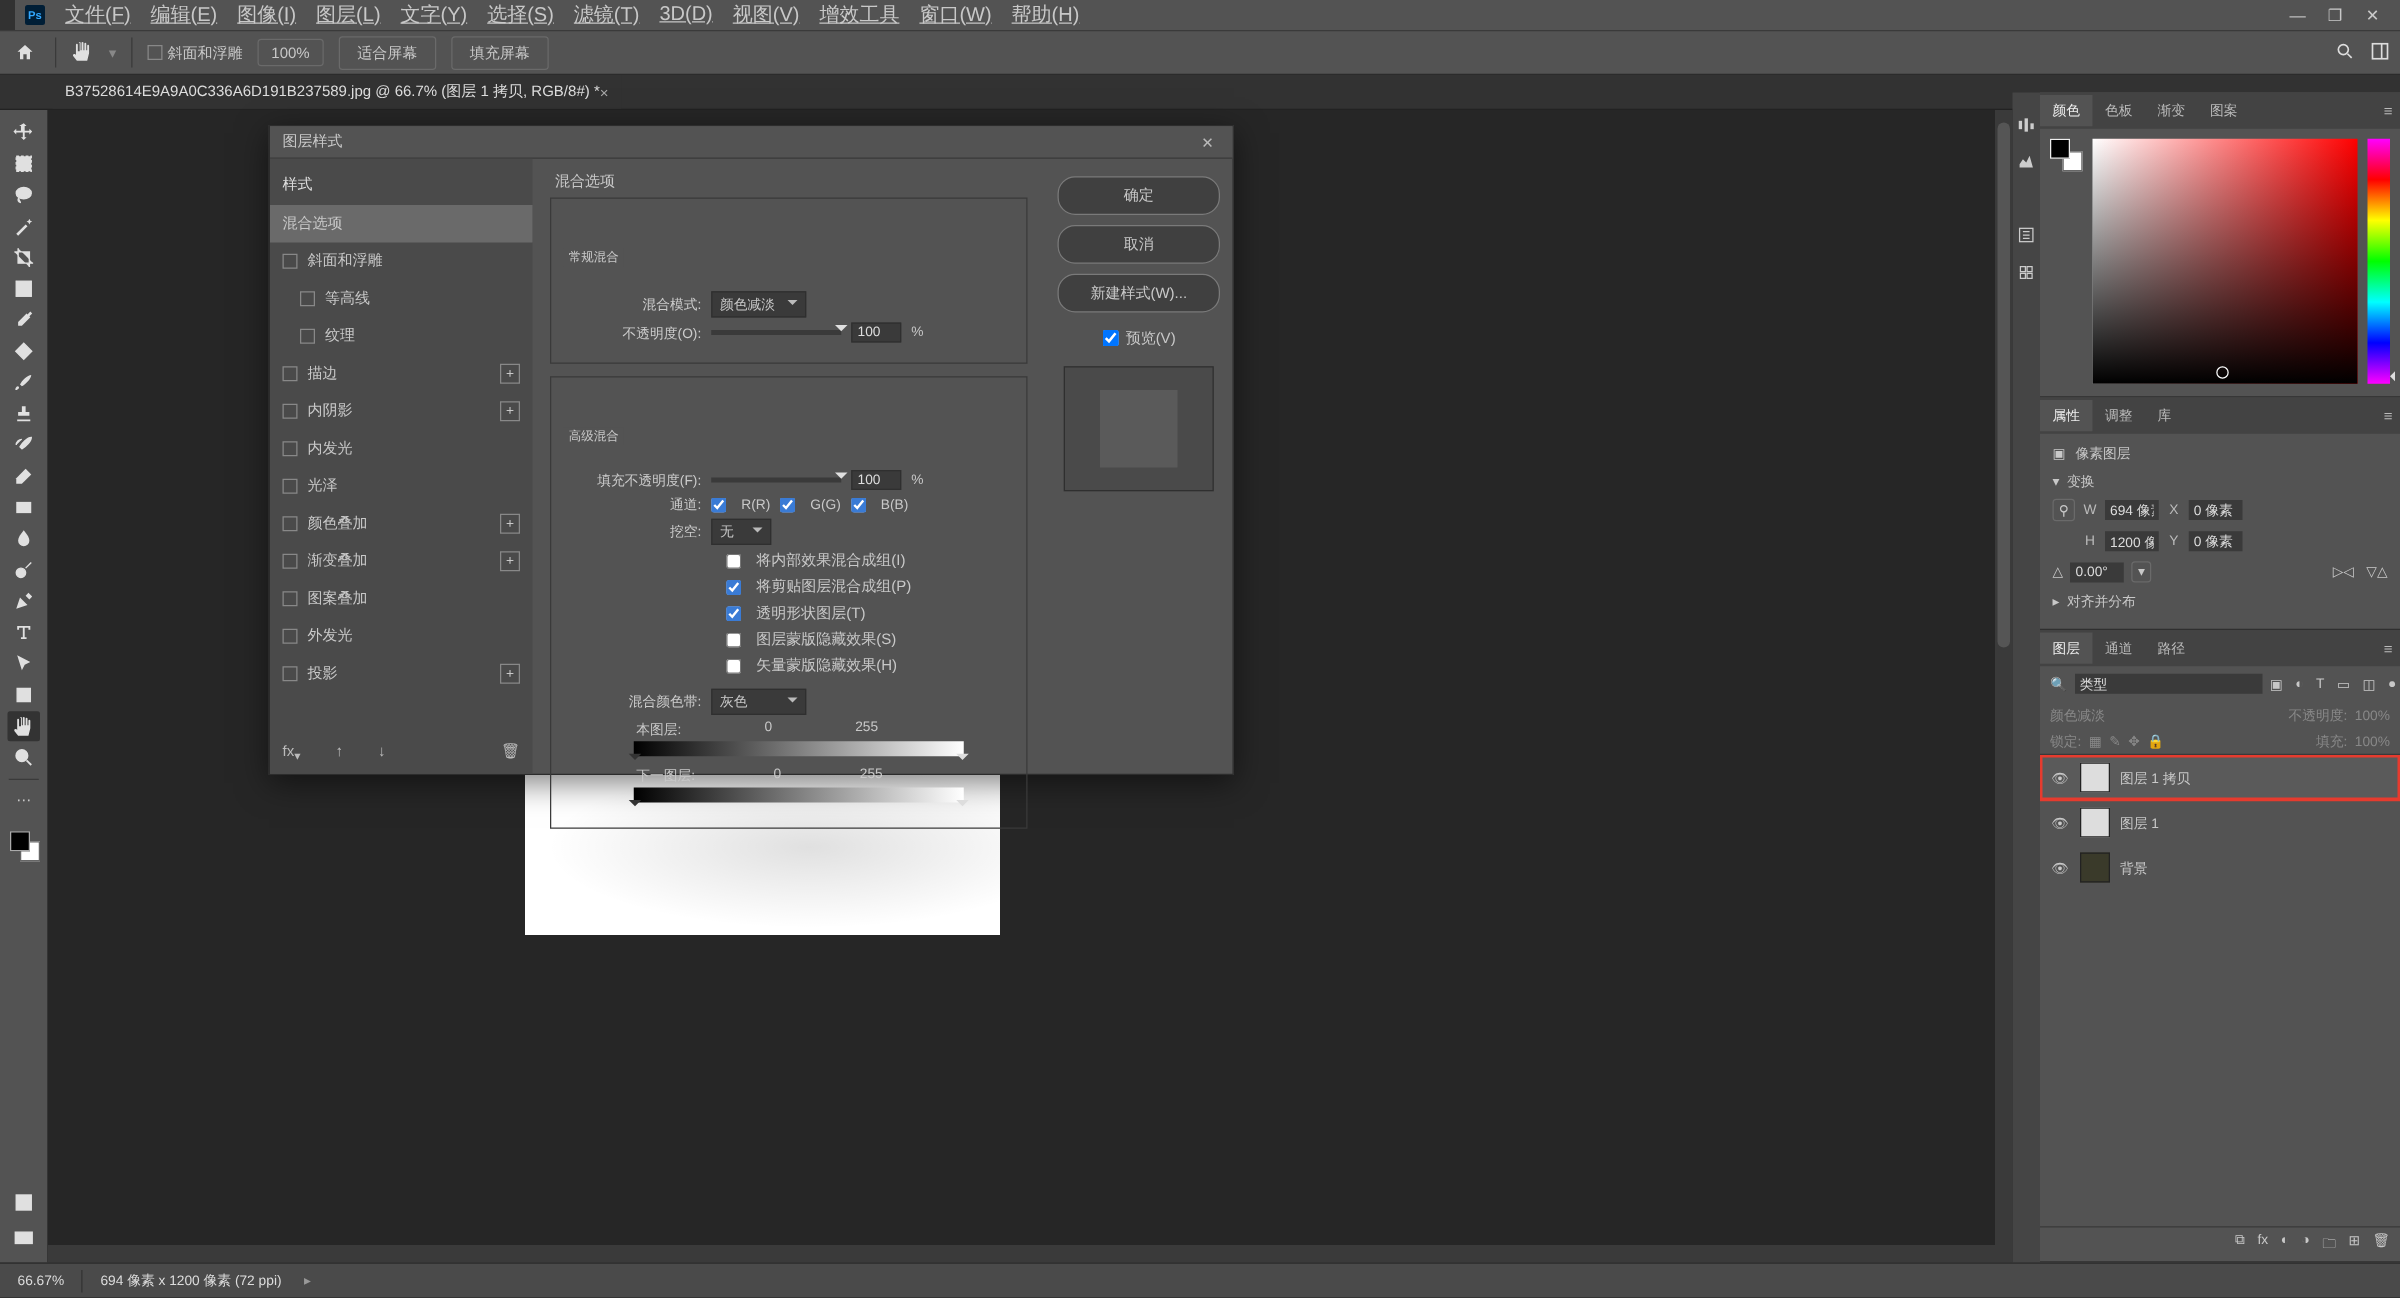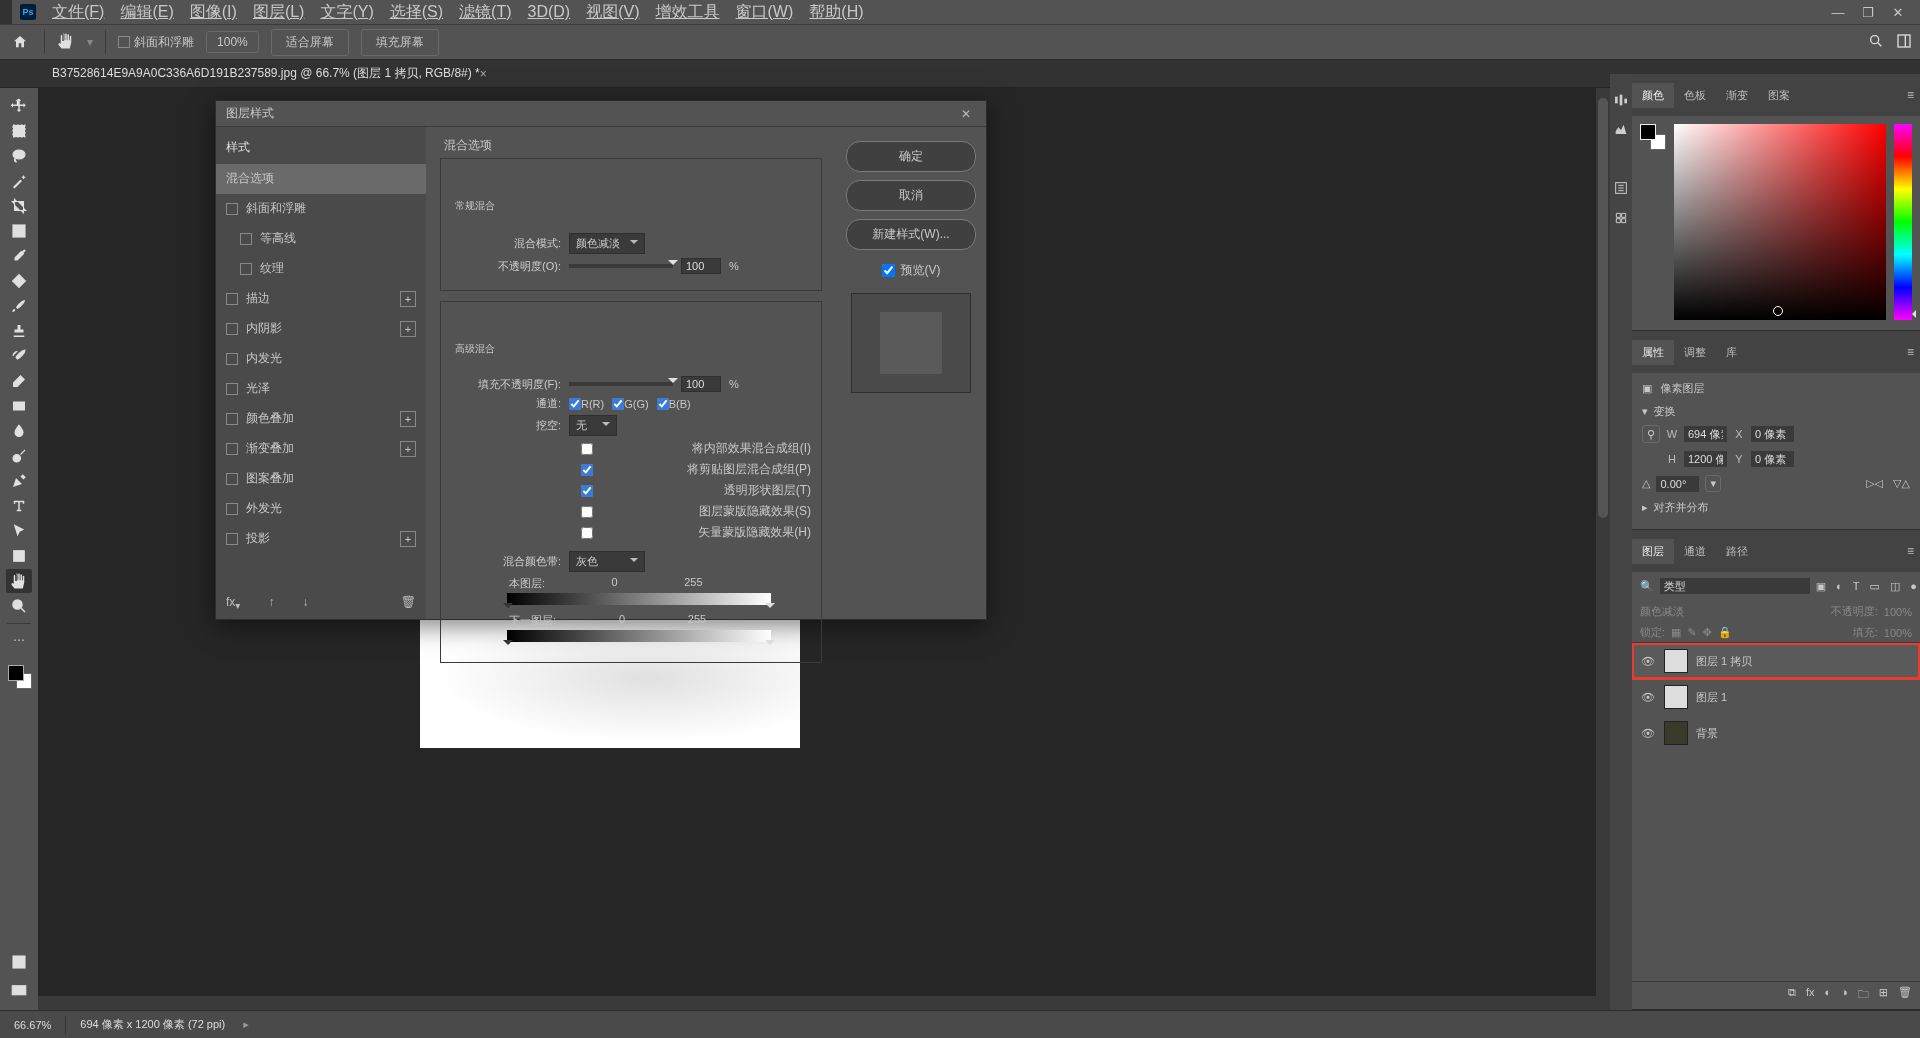--- a/index.html
+++ b/index.html
@@ -44,21 +44,21 @@
 .scrollv::after{content:"";position:absolute;left:2px;right:2px;top:10px;height:420px;background:#555;border-radius:5px;}
 .scrollh { position:absolute; left:0; right:14px; bottom:0; height:14px; background:#3a3a3a; }
 
 
 .rstrip { position:absolute; right:288px; top:74px; bottom:28px; width:22px; background:#454545; display:flex; flex-direction:column; align-items:center; gap:14px; padding-top:18px;}
 .rstrip-icon { width:16px; height:16px; }
 
 
 .rpanels { position:absolute; right:0; top:74px; bottom:28px; width:288px; background:#535353; display:flex; flex-direction:column; }
 .panel { border-bottom:1px solid #2f2f2f; display:flex; flex-direction:column; }
-.panel-tabs { height:42px; background:#434343; display:flex; align-items:center; }
+.panel-tabs { height:29px; background:#434343; display:flex; align-items:center; }
 .ptab { padding:5px 10px; font-size:11px; color:#bbb; }
 .ptab.active { background:#535353; color:#eee; }
 .panel-menu { margin-left:auto; padding:0 6px; color:#bbb; }
 
 
 .color-body { height:214px; display:flex; padding:8px; gap:8px; }
 .color-swatchmini { width:26px; height:26px; position:relative; }
 .color-swatchmini .a{position:absolute;width:16px;height:16px;background:#000;border:1px solid #eee;left:0;top:0;}
 .color-swatchmini .b{position:absolute;width:16px;height:16px;background:#fff;border:1px solid #666;right:0;bottom:0;}
 .sat-field { flex:1; height:196px; position:relative; background:linear-gradient(to top,#000,transparent),linear-gradient(to right,#fff,#ff0000); }
@@ -109,21 +109,21 @@
 .dlg-mid { flex:1; padding:10px 14px; position:relative; }
 .fieldset { border:1px solid #3a3a3a; padding:8px 10px 12px; margin-bottom:10px; position:relative; }
 .fs-legend { position:relative; top:-16px; background:#535353; padding:0 4px; font-size:10px; display:inline-block;margin-top:48px;}
 .frow { display:flex; align-items:center; gap:8px; margin:4px 0; font-size:11px; }
 .frow .flabel { width:110px; text-align:right; color:#ccc; }
 .dd { background:#3a3a3a; border:1px solid #2f2f2f; padding:2px 20px 2px 6px; position:relative; min-width:76px;}
 .dd::after{content:"";position:absolute;right:6px;top:50%;transform:translateY(-50%);border:4px solid transparent;border-top-color:#bbb;}
 .slider { flex:0 0 104px; height:4px; background:#3a3a3a; position:relative; }
 .slider .thumb{position:absolute;right:-5px;top:-4px;width:0;height:0;border:5px solid transparent;border-top-color:#e0e0e0;}
 .numbox { width:40px; background:#3a3a3a; border:1px solid #2f2f2f; color:#ddd; padding:1px 4px; text-align:left; font-size:11px;}
-.chk { display:flex; align-items:center; gap:0;justify-content:space-between; }
+.chk { display:flex; align-items:center; gap:12px; }
 .chk input{accent-color:#3a7bd5;width:12px;height:12px;}
 .chk-col { display:flex; flex-direction:column; gap:4px; margin-left:130px;}
 .blend-strip { height:12px; background:linear-gradient(to right,#000,#fff); position:relative; margin:2px 0 8px;}
 .blend-strip .tri-l{position:absolute;left:-4px;bottom:-8px;width:0;height:0;border:5px solid transparent;border-top-color:#333;}
 .blend-strip .tri-r{position:absolute;right:-4px;bottom:-8px;width:0;height:0;border:5px solid transparent;border-top-color:#ddd;}
 .val-row{display:flex;justify-content:space-between;font-size:11px;padding:0 2px;}
 .blend-section{padding-left:56px;padding-right:40px;}
 
 .dlg-right { width:150px; padding:14px 10px; display:flex; flex-direction:column; gap:8px; }
 .dlg-btn { padding:6px 0; border:1px solid #7a7a7a; border-radius:14px; text-align:center; font-size:12px; background:#404040;}

